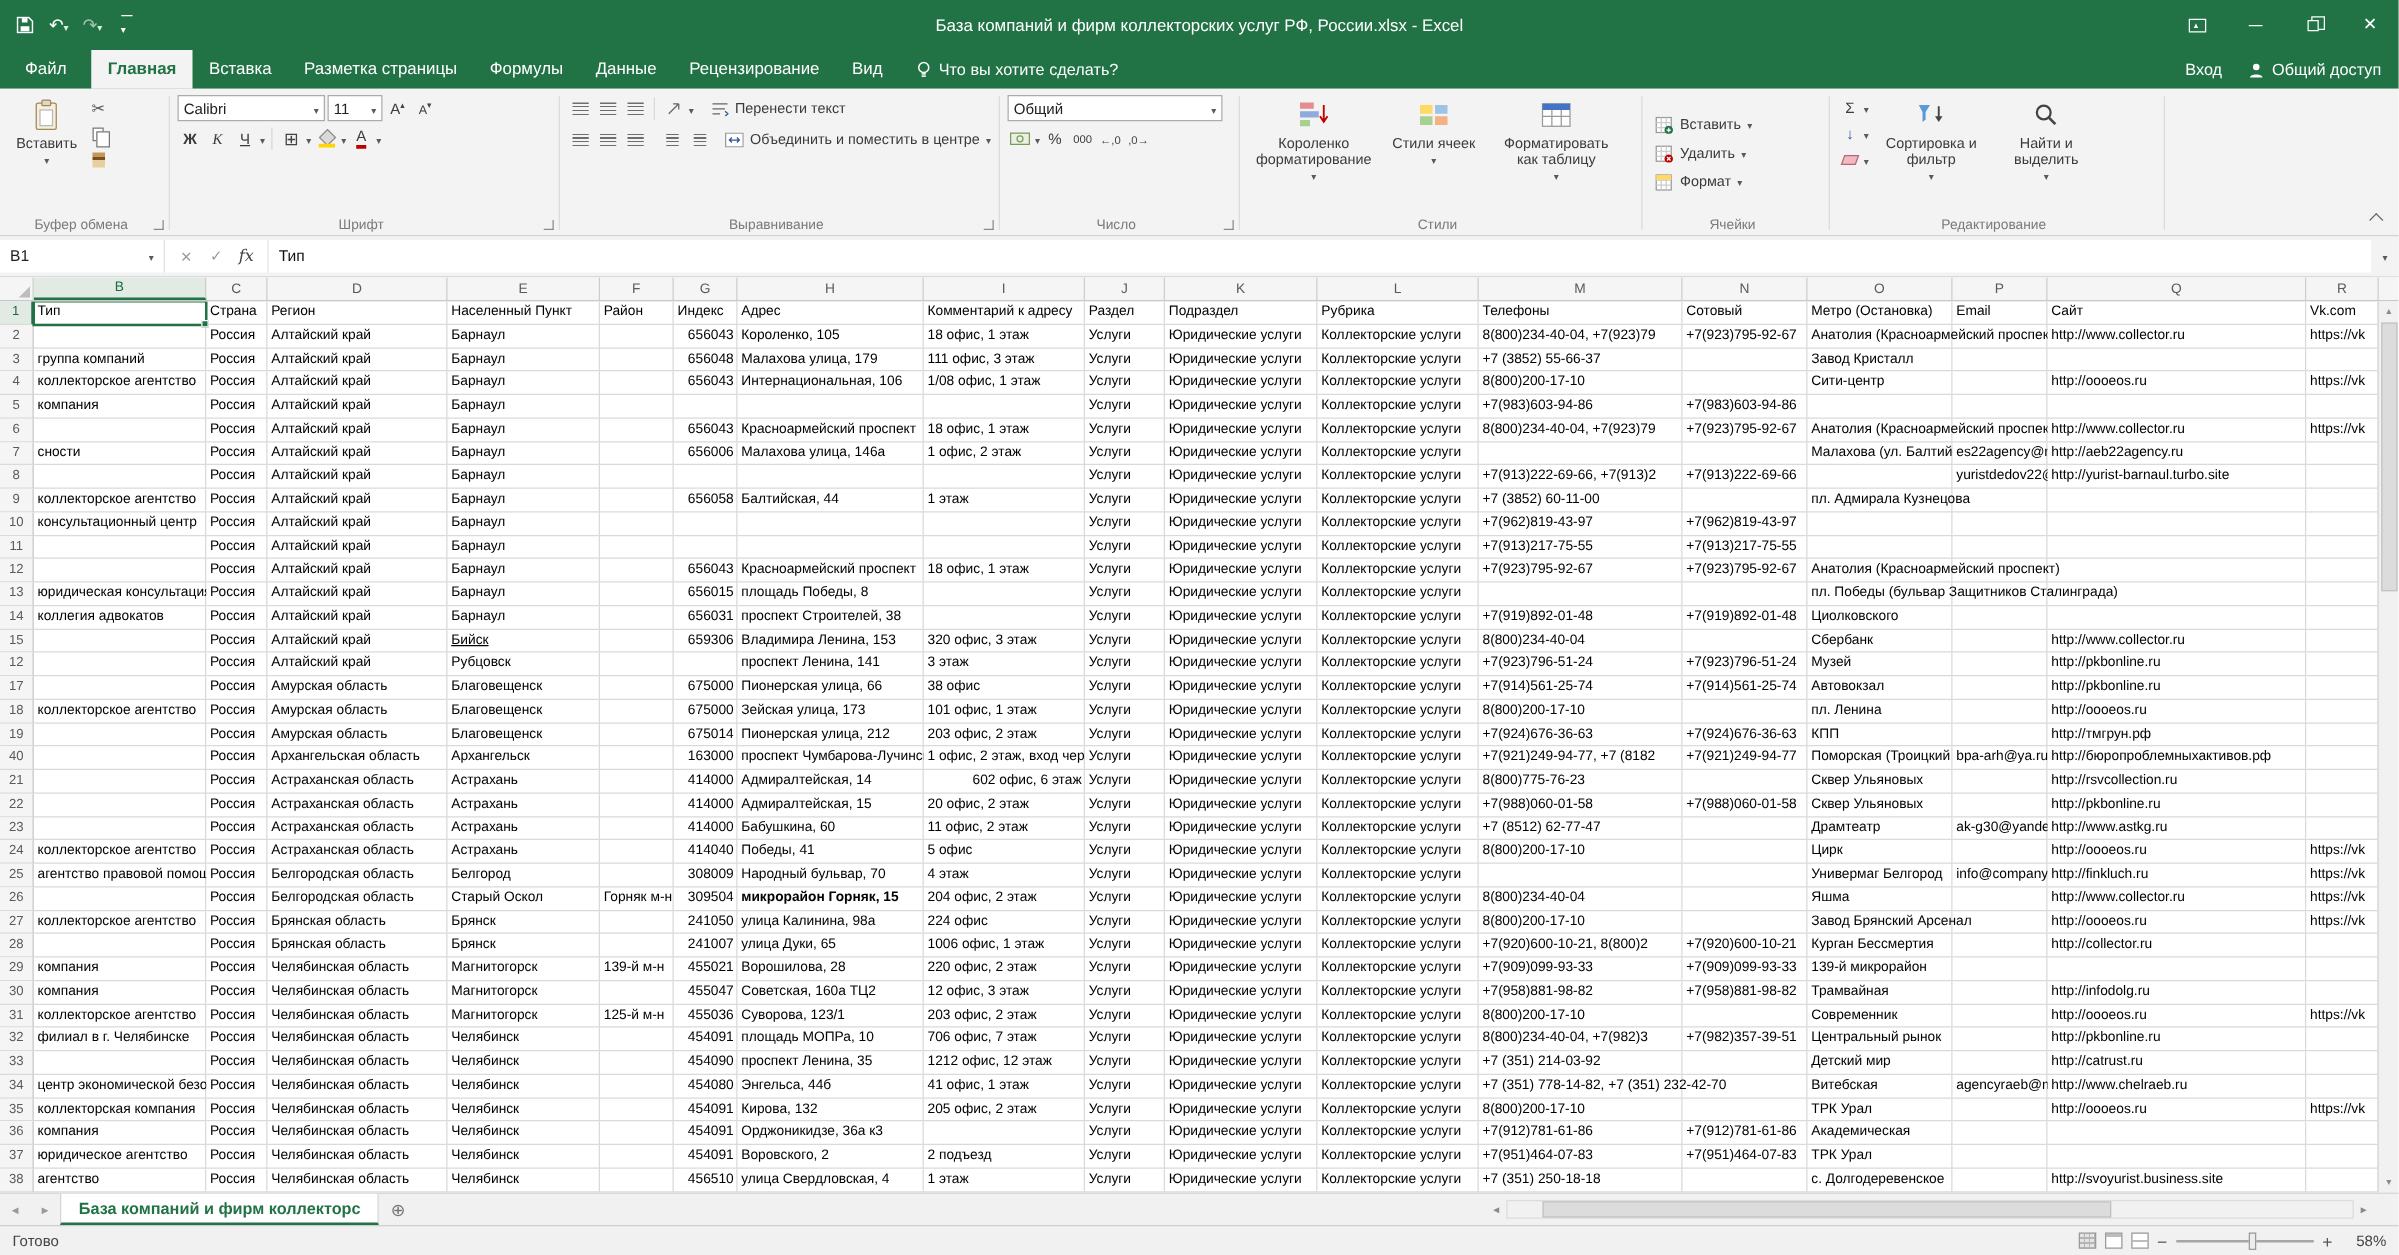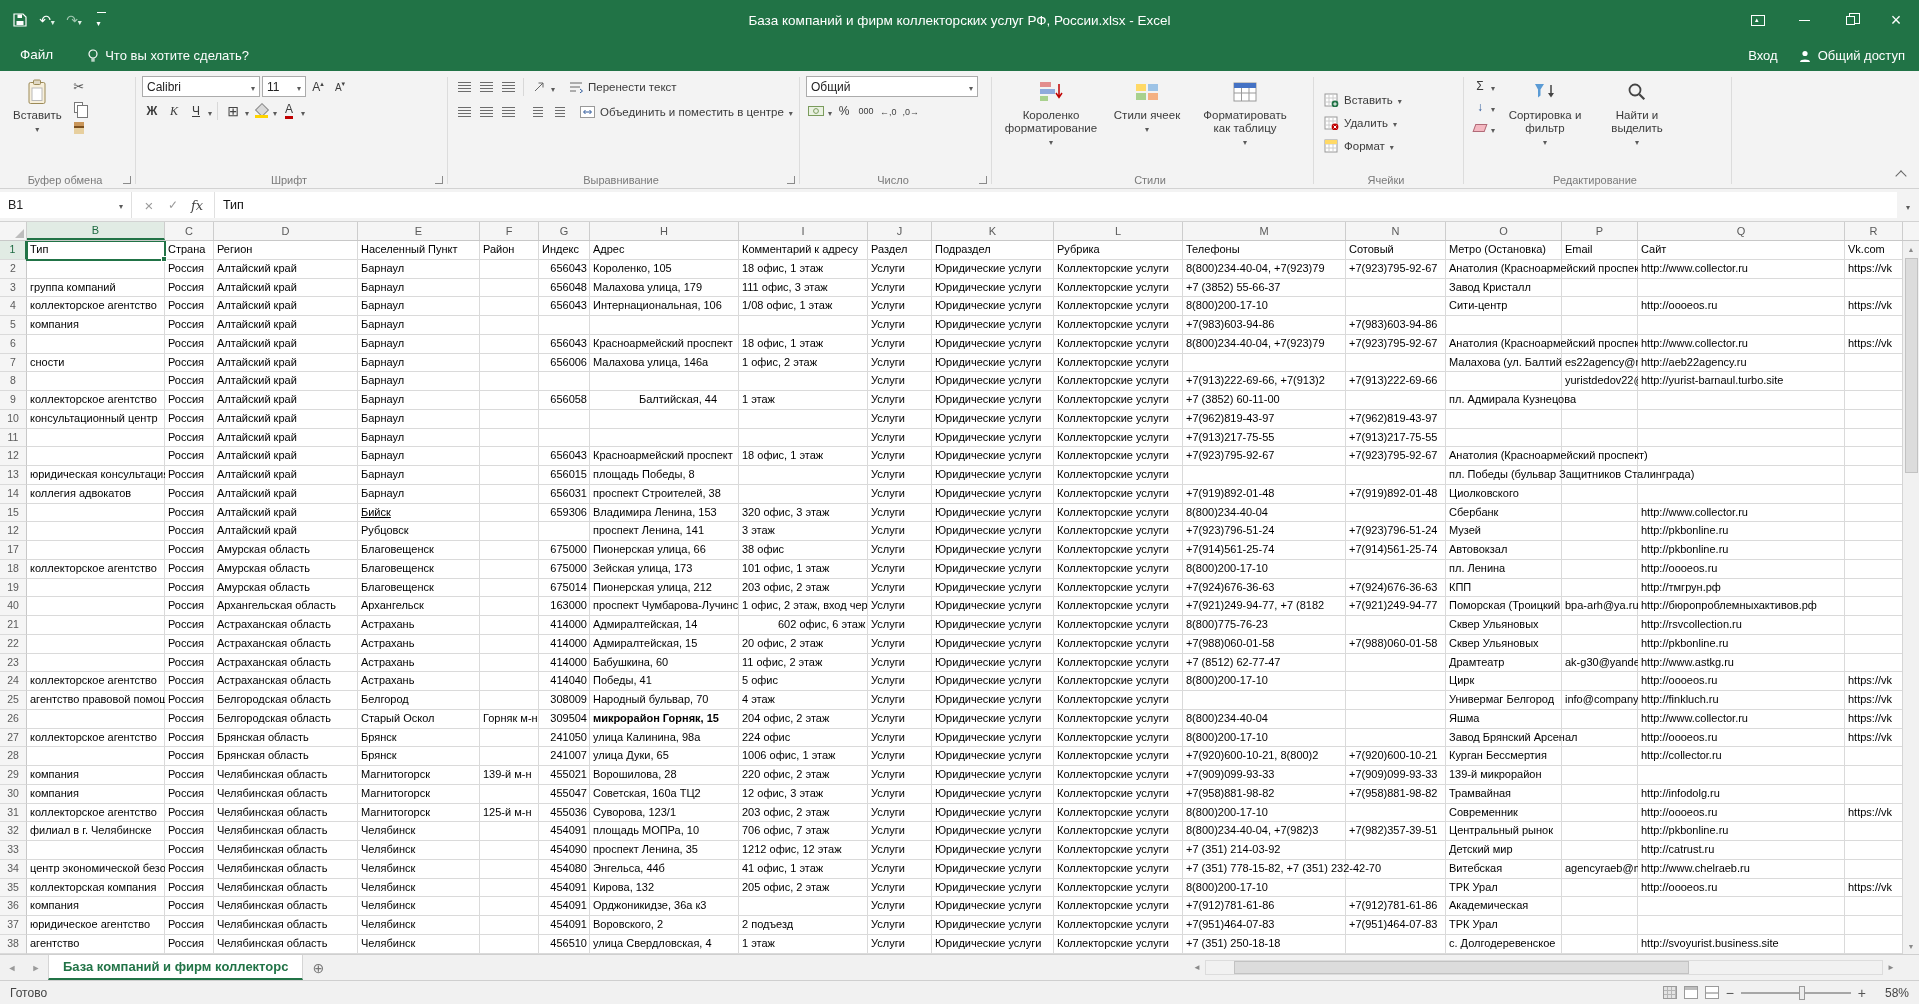--- a/index.html
+++ b/index.html
@@ -180,20 +180,29 @@
         <span class="ic-restore"></span>
       </span>
     <span class="wbtn">
         <span class="ic-close"></span>
       </span>
   </div>
 </div>
 
 <div class="tabrow">
   <div class="file-tab">Файл</div>
+  <div id="ribbon-tabs">
+      <div class="rtab active">Главная</div>
+      <div class="rtab">Вставка</div>
+      <div class="rtab">Разметка страницы</div>
+      <div class="rtab">Формулы</div>
+      <div class="rtab">Данные</div>
+      <div class="rtab">Рецензирование</div>
+      <div class="rtab">Вид</div>
+    </div>
   <div class="tellme">
     <svg width="12" height="14" viewBox="0 0 12 14">
         <circle cx="6" cy="5" r="4" fill="none" stroke="#fff" stroke-width="1.2"></circle>
         <rect x="4.3" y="9.5" width="3.4" height="1.2" fill="#fff"></rect>
         <rect x="4.3" y="11.3" width="3.4" height="1.2" fill="#fff"></rect>
       </svg>
     <span>Что вы хотите сделать?</span>
   </div>
   <div class="tabrow-right">
     <span>Вход</span>
@@ -987,21 +996,21 @@
         <div class="cell" style="width: 122px;">
           <span class="ct" style="width: 181px;">Барнаул</span>
         </div>
         <div class="cell" style="width: 59px;">
           <span class="ct" style="width: 59px;"></span>
         </div>
         <div class="cell" style="width: 51px;">
           <span class="ct num" style="width: 51px;">656058</span>
         </div>
         <div class="cell" style="width: 149px;">
-          <span class="ct" style="width: 149px; margin-left: 46px;">Балтийская, 44</span>
+          <span class="ct" style="width: 149px;">Балтийская, 44</span>
         </div>
         <div class="cell" style="width: 129px;">
           <span class="ct" style="width: 129px;">1 этаж</span>
         </div>
         <div class="cell" style="width: 64px;">
           <span class="ct" style="width: 64px;">Услуги</span>
         </div>
         <div class="cell" style="width: 122px;">
           <span class="ct" style="width: 122px;">Юридические услуги</span>
         </div>
@@ -2352,21 +2361,21 @@
         <div class="cell" style="width: 64px;">
           <span class="ct" style="width: 64px;">Услуги</span>
         </div>
         <div class="cell" style="width: 122px;">
           <span class="ct" style="width: 122px;">Юридические услуги</span>
         </div>
         <div class="cell" style="width: 129px;">
           <span class="ct" style="width: 129px;">Коллекторские услуги</span>
         </div>
         <div class="cell" style="width: 163px;">
-          <span class="ct" style="width: 263px;">+7 (351) 778-15-82, +7 (351) 232-42-70</span>
+          <span class="ct" style="width: 263px;">+7 (351) 778-14-82, +7 (351) 232-42-70</span>
         </div>
         <div class="cell" style="width: 100px;">
           <span class="ct" style="width: 100px;"></span>
         </div>
         <div class="cell" style="width: 116px;">
           <span class="ct" style="width: 116px;">Витебская</span>
         </div>
         <div class="cell" style="width: 76px;">
           <span class="ct" style="width: 76px;">agencyraeb@ma</span>
         </div>

